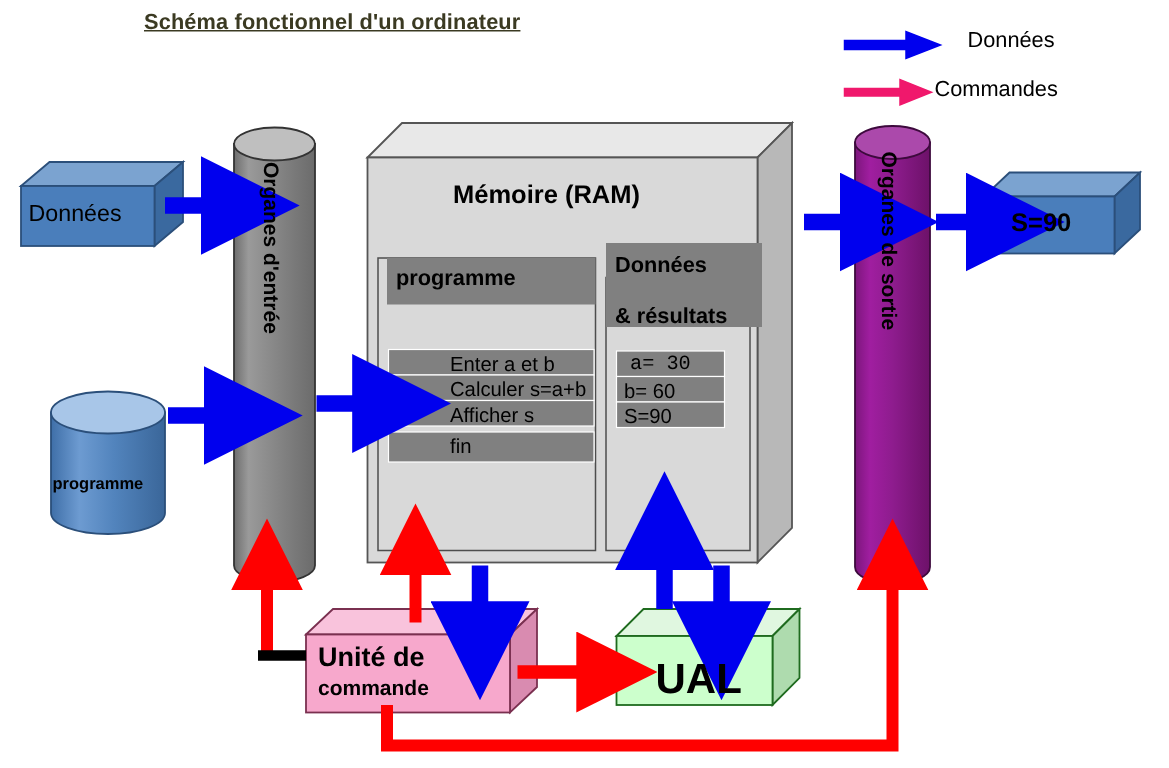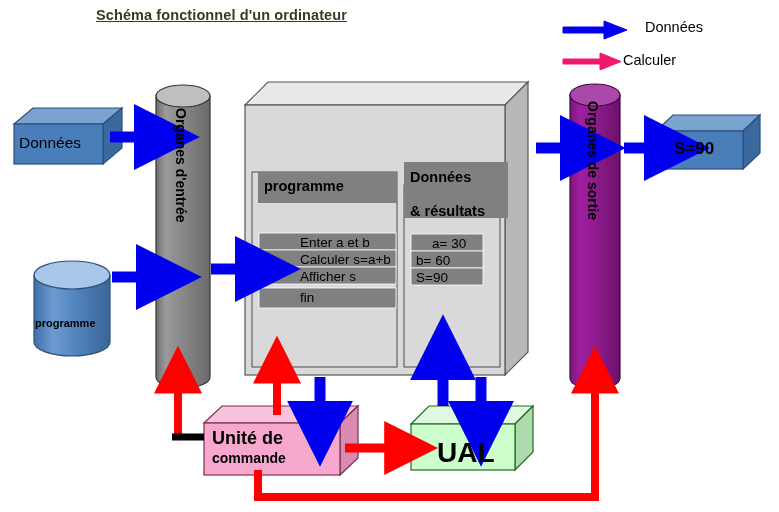--- a/index.html
+++ b/index.html
@@ -285,39 +285,40 @@
       <path d="M345,448 L386,448" stroke="#ff0000" stroke-width="9" marker-end="url(#arrowRed)"></path>
     </g>
     <g>
       <path d="M258,470 L258,497 L595,497 L595,392" stroke="#ff0000" stroke-width="8" fill="none" marker-end="url(#arrowRed)"></path>
     </g>
   </svg>
 
   <div class="lbl" id="title">Schéma fonctionnel d'un ordinateur</div>
 
   <div class="lbl" id="legend-data-label">Données</div>
-  <div class="lbl" id="legend-cmd-label">Calculer</div>
+  <div class="lbl" id="legend-cmd-label">Commandes</div>
 
   <div class="lbl box3d-label" id="donnees-label">Données</div>
   <div class="lbl box3d-label" id="programme-cyl-label">programme</div>
 
   <div class="vert-label" id="entree-label">Organes d'entrée</div>
   <div class="vert-label" id="sortie-cyl-label">Organes de sortie</div>
 
+  <div class="lbl" id="ram-title">Mémoire (RAM)</div>
 
   <div class="panel-head" id="prog-head">programme</div>
   <div class="panel-head" id="data-head-1">Données</div>
   <div class="panel-head" id="data-head-2">&amp; résultats</div>
 
   <div class="code-line" style="left:264px; top:235px;">Enter a et b</div>
   <div class="code-line" style="left:264px; top:252px;">Calculer s=a+b</div>
   <div class="code-line" style="left:264px; top:269px;">Afficher s</div>
   <div class="code-line" style="left:264px; top:290px;">fin</div>
 
-  <div class="var-line" style="left:432px; top:236px;">a= 30</div>
+  <div class="var-line" style="left:420px; top:236px;font-family:Liberation Mono, monospace;">a= 30</div>
   <div class="var-line" style="left:416px; top:253px;">b= 60</div>
   <div class="var-line" style="left:416px; top:270px;">S=90</div>
 
   <div class="lbl box3d-label" id="sortie-box-label">S=90</div>
 
   <div class="lbl" id="uc-line1">Unité de</div>
   <div class="lbl" id="uc-line2">commande</div>
 
   <div class="lbl" id="ual-label">UAL</div>
 

